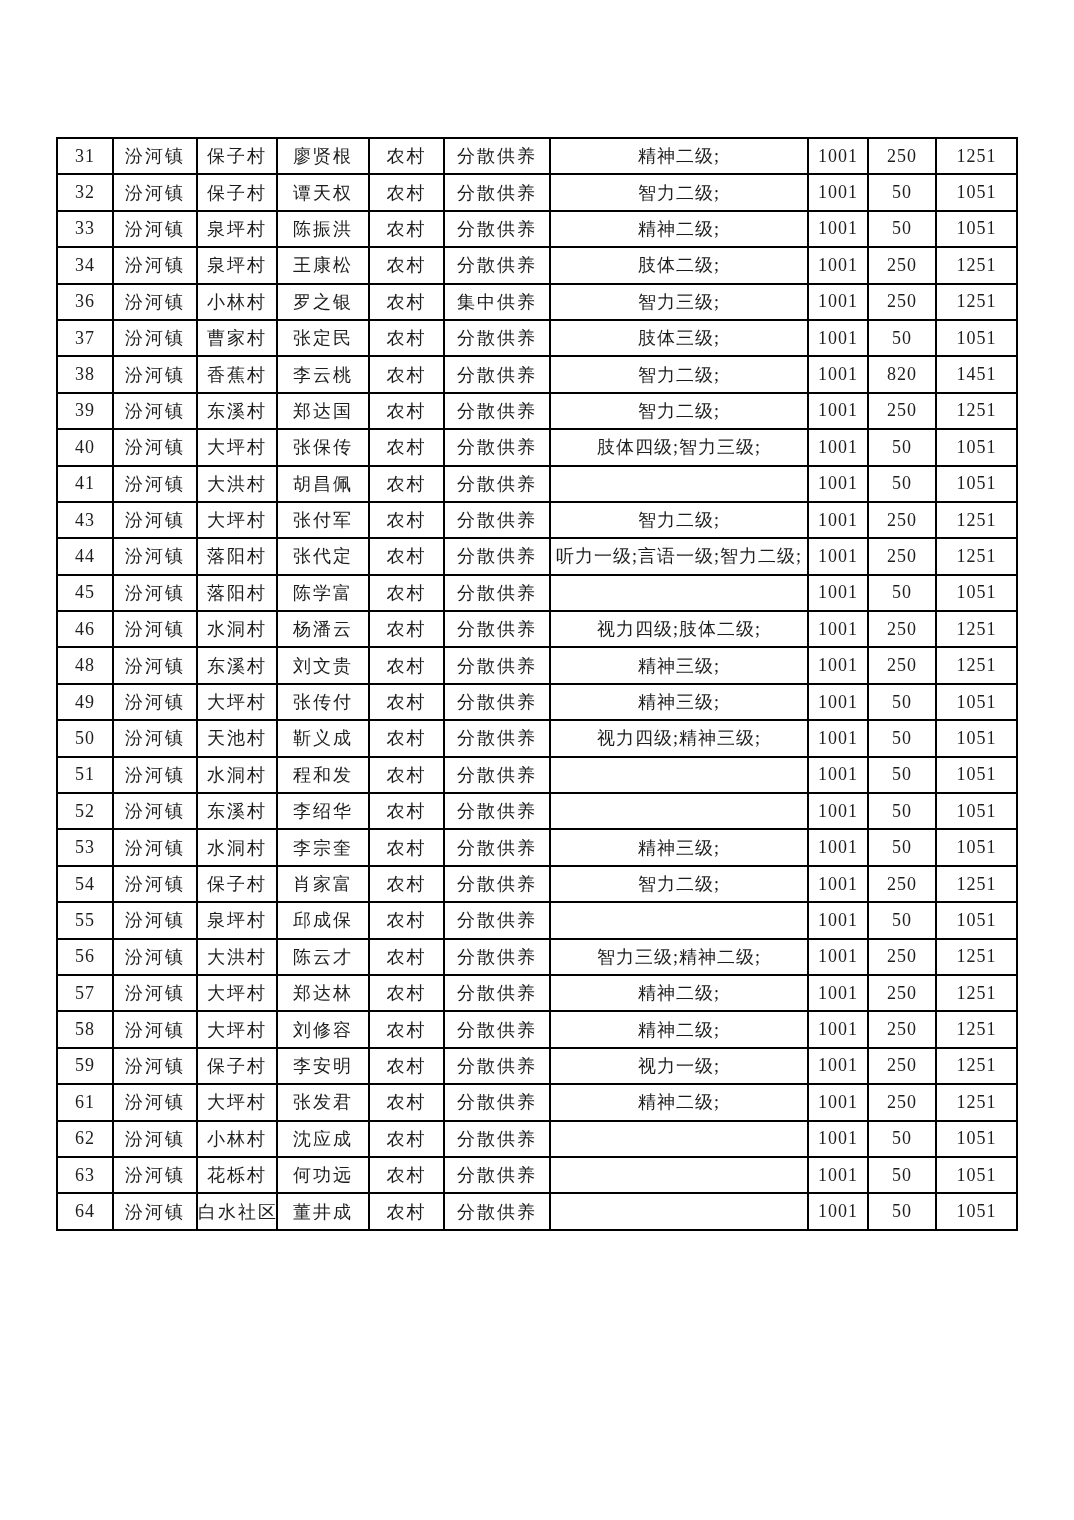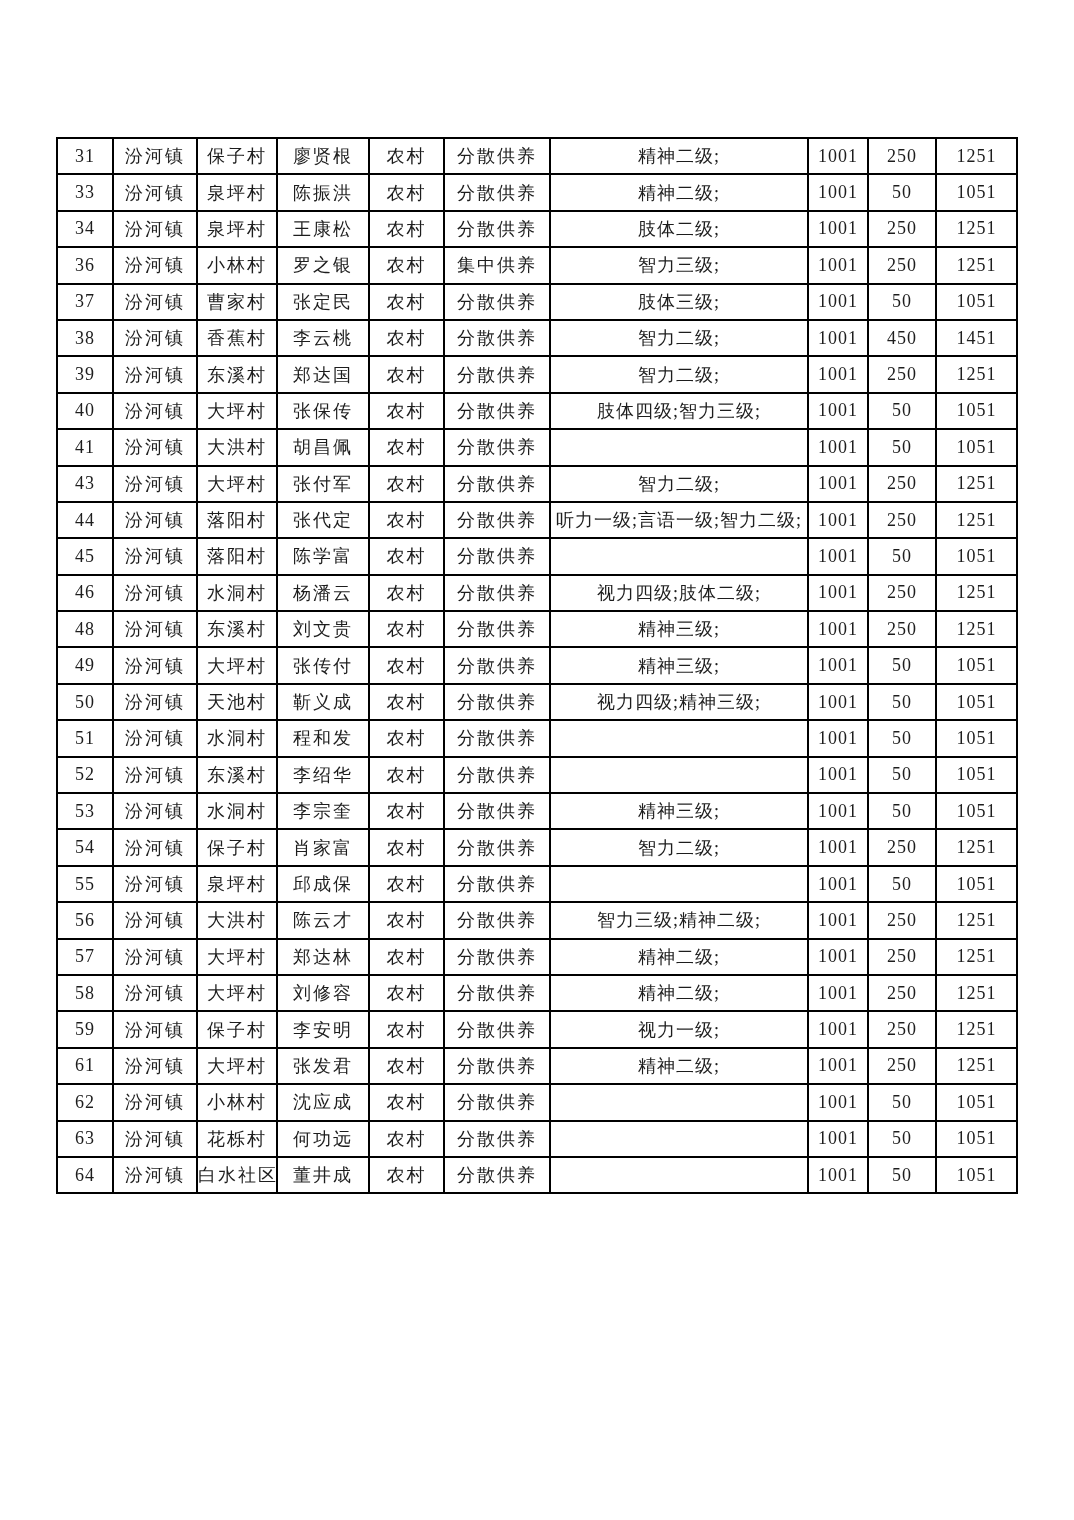--- a/index.html
+++ b/index.html
@@ -63,20 +63,32 @@
           <td class="cjk">保子村</td>
           <td class="cjk">廖贤根</td>
           <td class="cjk">农村</td>
           <td class="cjk">分散供养</td>
           <td class="cjk-tight">精神二级;</td>
           <td class="num">1001</td>
           <td class="num">250</td>
           <td class="num">1251</td>
         </tr>
         <tr>
+          <td class="num">32</td>
+          <td class="cjk">汾河镇</td>
+          <td class="cjk">保子村</td>
+          <td class="cjk">谭天权</td>
+          <td class="cjk">农村</td>
+          <td class="cjk">分散供养</td>
+          <td class="cjk-tight">智力二级;</td>
+          <td class="num">1001</td>
+          <td class="num">50</td>
+          <td class="num">1051</td>
+        </tr>
+        <tr>
           <td class="num">33</td>
           <td class="cjk">汾河镇</td>
           <td class="cjk">泉坪村</td>
           <td class="cjk">陈振洪</td>
           <td class="cjk">农村</td>
           <td class="cjk">分散供养</td>
           <td class="cjk-tight">精神二级;</td>
           <td class="num">1001</td>
           <td class="num">50</td>
           <td class="num">1051</td>
@@ -119,21 +131,21 @@
         </tr>
         <tr>
           <td class="num">38</td>
           <td class="cjk">汾河镇</td>
           <td class="cjk">香蕉村</td>
           <td class="cjk">李云桃</td>
           <td class="cjk">农村</td>
           <td class="cjk">分散供养</td>
           <td class="cjk-tight">智力二级;</td>
           <td class="num">1001</td>
-          <td class="num">450</td>
+          <td class="num">820</td>
           <td class="num">1451</td>
         </tr>
         <tr>
           <td class="num">39</td>
           <td class="cjk">汾河镇</td>
           <td class="cjk">东溪村</td>
           <td class="cjk">郑达国</td>
           <td class="cjk">农村</td>
           <td class="cjk">分散供养</td>
           <td class="cjk-tight">智力二级;</td>

